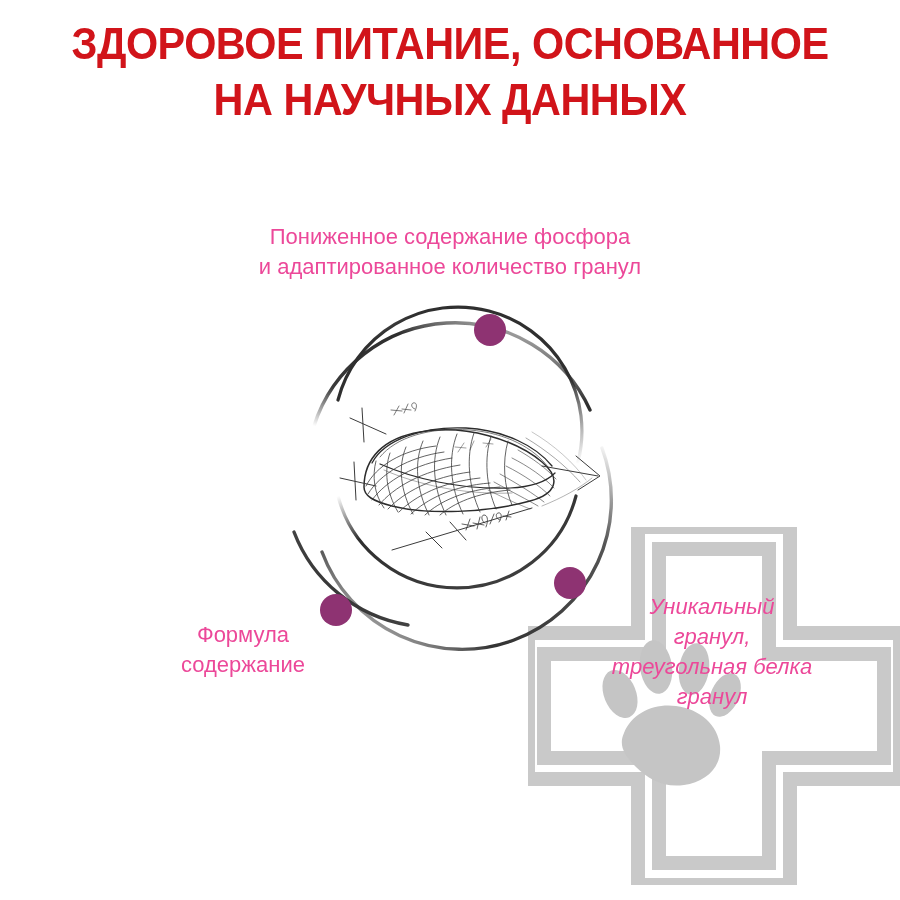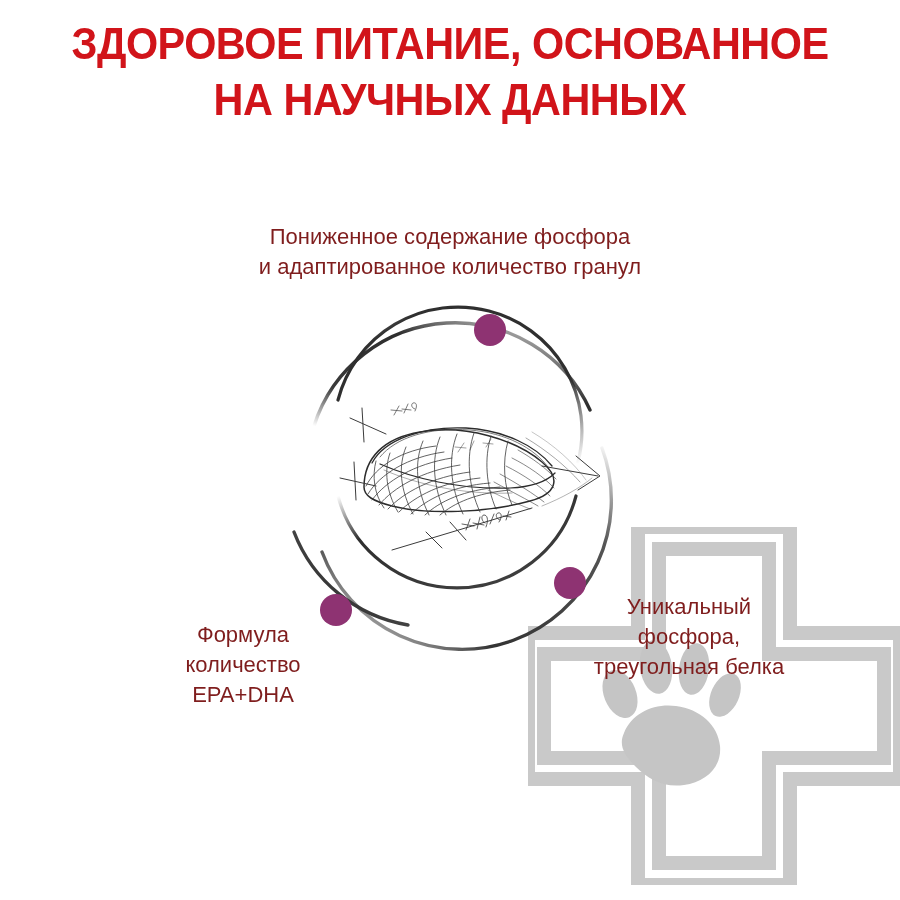--- a/index.html
+++ b/index.html
@@ -47,41 +47,42 @@
     left: 528px;
     top: 527px;
     width: 372px;
     height: 358px;
     pointer-events: none;
   }
 
   
   .callout {
     position: absolute;
-    color: #7f1d1d;
+    color: #ec4899;
     font-size: 22px;
     line-height: 30px;
     text-align: center;
     font-family: "Liberation Sans", sans-serif;
     white-space: nowrap;
   }
   .callout-top {
     left: 0;
     top: 222px;
     width: 900px;
   }
   .callout-left {
     left: 73px;
     top: 620px;
     width: 340px;
   }
   .callout-right {
-    left: 524px;
+    left: 547px;
     top: 592px;
     width: 330px;
+    font-style: italic;
   }
   .callout .ln { display: block; }
 
   
   .graphic {
     position: absolute;
     left: 280px;
     top: 300px;
     width: 360px;
     height: 352px;
@@ -243,23 +244,23 @@
       </g>
 
       <circle cx="210" cy="30" r="16" fill="#8e3372"></circle>
       <circle cx="56" cy="310" r="16" fill="#8e3372"></circle>
       <circle cx="290" cy="283" r="16" fill="#8e3372"></circle>
     </svg>
   </div>
 
   <div class="callout callout-left">
     <span class="ln">Формула</span>
-    <span class="ln">количество</span>
-    <span class="ln">EPA+DHA</span>
+    <span class="ln">содержание</span>
   </div>
 
   <div class="callout callout-right">
     <span class="ln">Уникальный</span>
-    <span class="ln">фосфора,</span>
+    <span class="ln">гранул,</span>
     <span class="ln">треугольная белка</span>
+    <span class="ln">гранул</span>
   </div>
 
 </div>
 
 </body></html>

